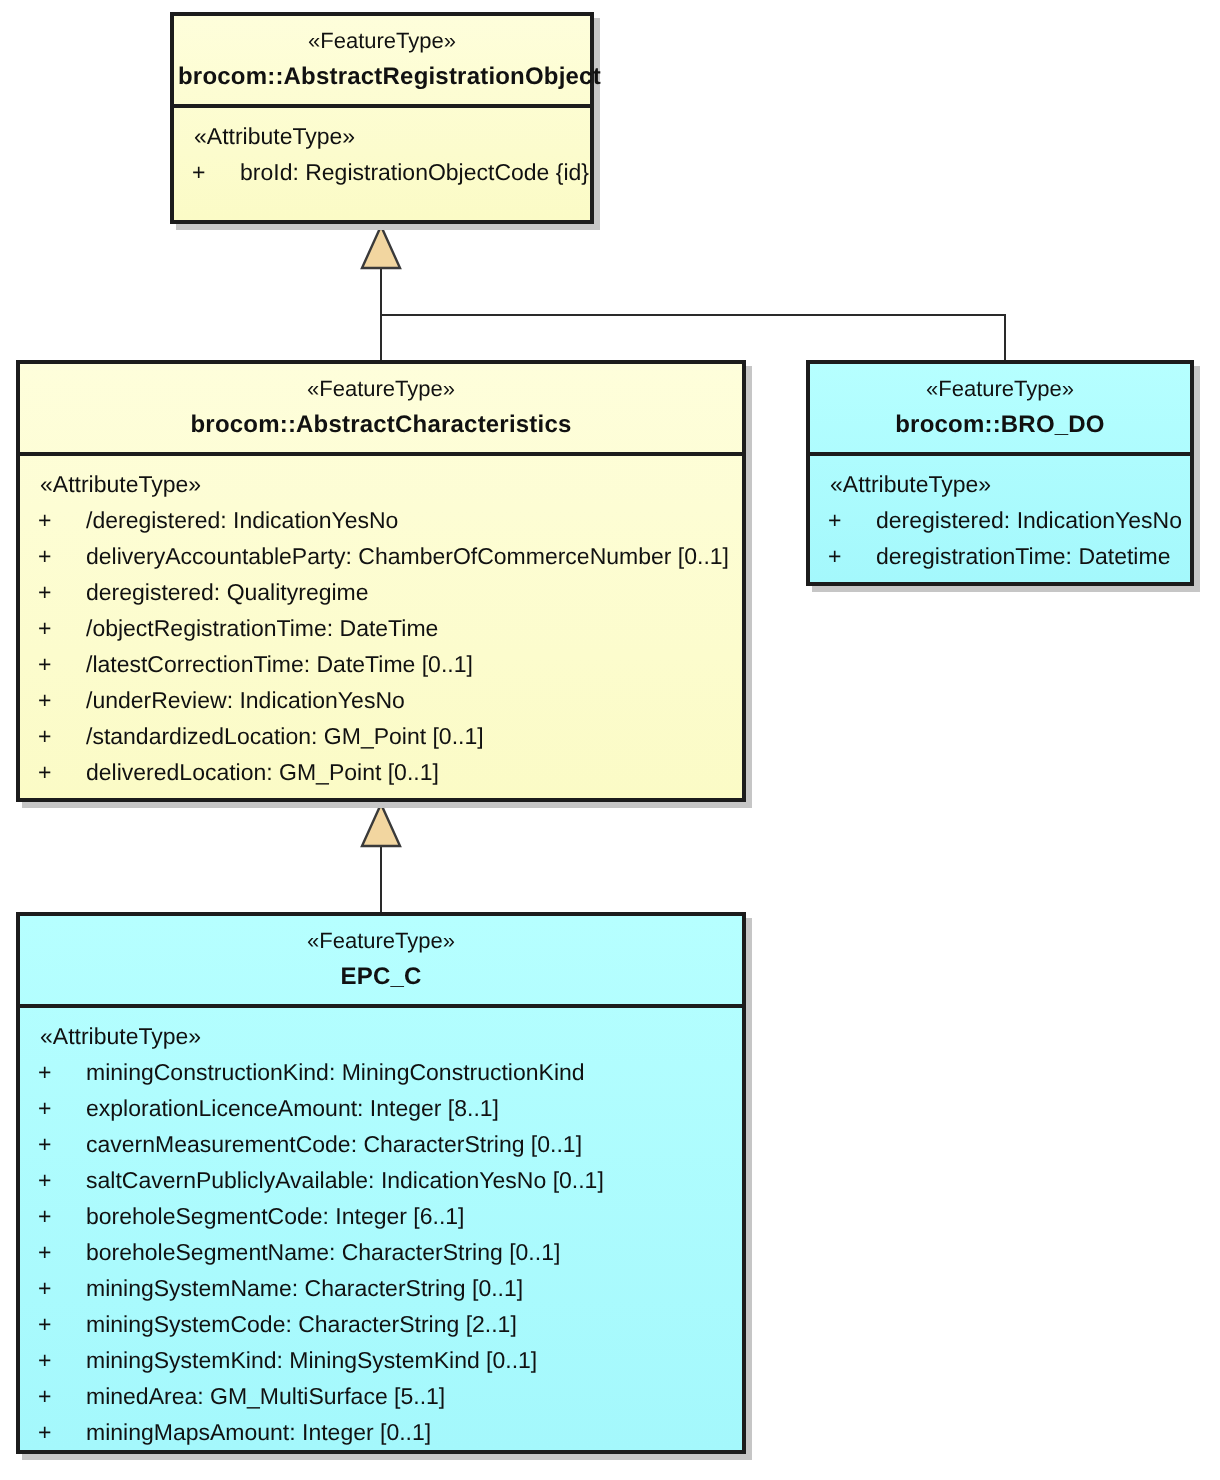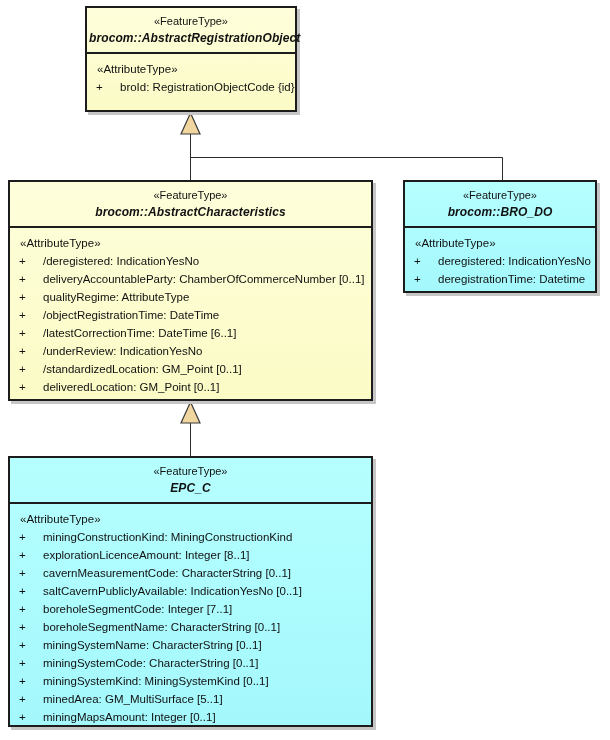--- a/index.html
+++ b/index.html
@@ -24,21 +24,21 @@
   }
   .uml-class.yellow{background:linear-gradient(to bottom,#fefedb,#fbfbc6);}
   .uml-class.cyan{background:linear-gradient(to bottom,#b6ffff,#a4f8fc);}
   .class-header{
     border-bottom:2px solid #1c1c1c;
     text-align:center;
     padding:5px 2px 4px 2px;
     flex:none;
   }
   .stereo{display:block;font-size:11px;line-height:16px;}
-  .cname{display:block;font-size:12px;font-weight:bold;line-height:19px;letter-spacing:.1px;font-style:italic;}
+  .cname{display:block;font-size:12px;font-weight:bold;line-height:19px;letter-spacing:.1px;}
   .uml-class.abstract .cname{}
   .attrs{
     padding:6px 3px 3px 9px;
     font-size:11.5px;
     line-height:18px;
     overflow:hidden;
   }
   .attr-header{display:block;padding-left:1px;}
   .attr-row{display:flex;}
   .attr-vis{flex:none;width:24px;}
@@ -88,29 +88,29 @@
     <div class="attr-row">
           <span class="attr-vis">+</span>
           <span class="attr-text">/deregistered: IndicationYesNo</span>
         </div>
         <div class="attr-row">
           <span class="attr-vis">+</span>
           <span class="attr-text">deliveryAccountableParty: ChamberOfCommerceNumber [0..1]</span>
         </div>
         <div class="attr-row">
           <span class="attr-vis">+</span>
-          <span class="attr-text">qualityRegime: AttributeType</span>
+          <span class="attr-text">deregistered: Qualityregime</span>
         </div>
         <div class="attr-row">
           <span class="attr-vis">+</span>
           <span class="attr-text">/objectRegistrationTime: DateTime</span>
         </div>
         <div class="attr-row">
           <span class="attr-vis">+</span>
-          <span class="attr-text">/latestCorrectionTime: DateTime [6..1]</span>
+          <span class="attr-text">/latestCorrectionTime: DateTime [0..1]</span>
         </div>
         <div class="attr-row">
           <span class="attr-vis">+</span>
           <span class="attr-text">/underReview: IndicationYesNo</span>
         </div>
         <div class="attr-row">
           <span class="attr-vis">+</span>
           <span class="attr-text">/standardizedLocation: GM_Point [0..1]</span>
         </div>
         <div class="attr-row">
@@ -156,33 +156,33 @@
         <div class="attr-row">
           <span class="attr-vis">+</span>
           <span class="attr-text">cavernMeasurementCode: CharacterString [0..1]</span>
         </div>
         <div class="attr-row">
           <span class="attr-vis">+</span>
           <span class="attr-text">saltCavernPubliclyAvailable: IndicationYesNo [0..1]</span>
         </div>
         <div class="attr-row">
           <span class="attr-vis">+</span>
-          <span class="attr-text">boreholeSegmentCode: Integer [7..1]</span>
+          <span class="attr-text">boreholeSegmentCode: Integer [6..1]</span>
         </div>
         <div class="attr-row">
           <span class="attr-vis">+</span>
           <span class="attr-text">boreholeSegmentName: CharacterString [0..1]</span>
         </div>
         <div class="attr-row">
           <span class="attr-vis">+</span>
           <span class="attr-text">miningSystemName: CharacterString [0..1]</span>
         </div>
         <div class="attr-row">
           <span class="attr-vis">+</span>
-          <span class="attr-text">miningSystemCode: CharacterString [0..1]</span>
+          <span class="attr-text">miningSystemCode: CharacterString [2..1]</span>
         </div>
         <div class="attr-row">
           <span class="attr-vis">+</span>
           <span class="attr-text">miningSystemKind: MiningSystemKind [0..1]</span>
         </div>
         <div class="attr-row">
           <span class="attr-vis">+</span>
           <span class="attr-text">minedArea: GM_MultiSurface [5..1]</span>
         </div>
         <div class="attr-row">

